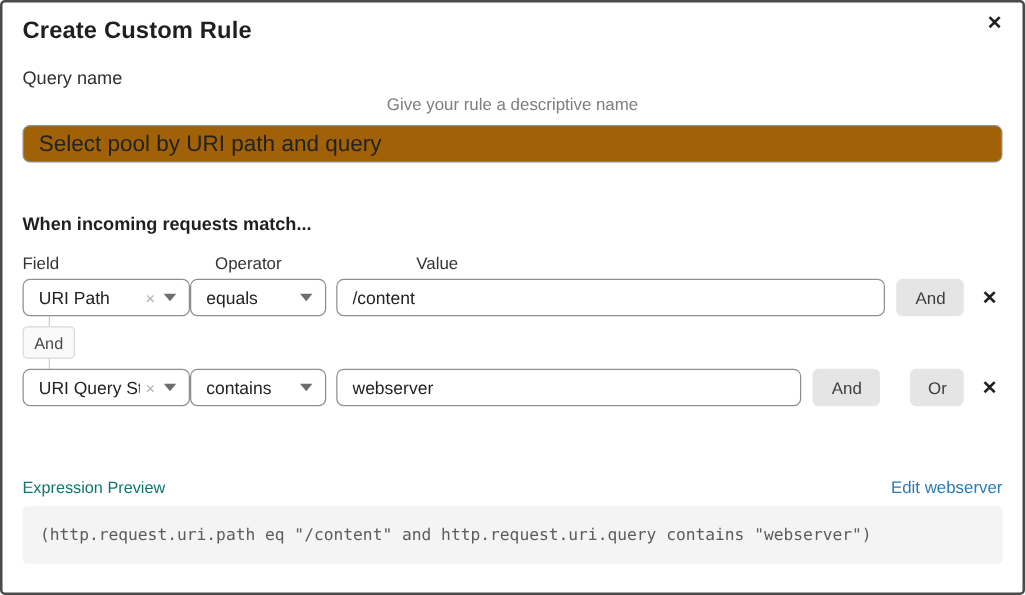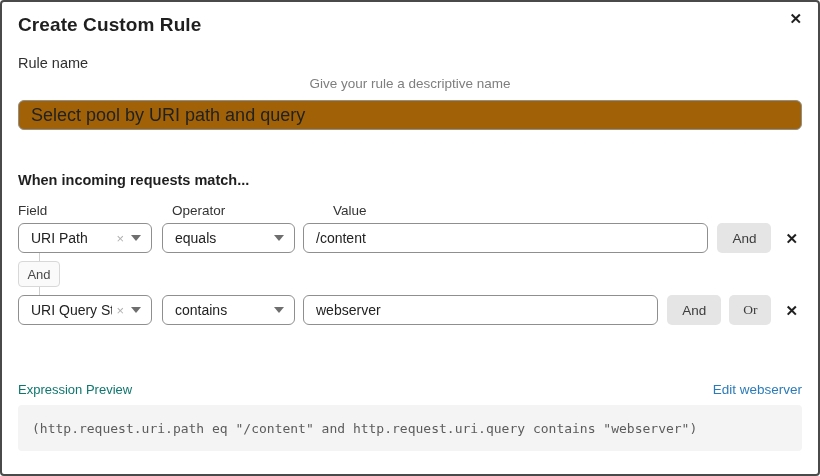--- a/index.html
+++ b/index.html
@@ -67,21 +67,21 @@
     border-radius: 6px;
     background: #fff;
     display: flex;
     align-items: center;
     padding: 0 10px 0 12px;
     font-size: 14px;
     color: #222;
     cursor: pointer;
   }
   .select.field-select { width: 134px; }
-  .select.operator-select { width: 133px; margin-left: 10px; gap: 16px; }
+  .select.operator-select { width: 109px; margin-left: 0; gap: 16px; }
   .select .sel-label { flex: 1; white-space: nowrap; overflow: hidden; }
   .select .clear-x { color: #b0b0b0; font-size: 13px; margin: 0 7px 0 4px; line-height: 1; }
   .caret {
     width: 0; height: 0;
     border-left: 5px solid transparent;
     border-right: 5px solid transparent;
     border-top: 6px solid #6e6e6e;
     flex: none;
   }
 
@@ -151,21 +151,21 @@
   }
 </style>
 </head>
 <body>
 
 <div class="dialog">
 
   <div class="dialog-title">Create Custom Rule</div>
   <div class="close-btn">✕</div>
 
-  <div class="rule-name-label">Rule name</div>
+  <div class="rule-name-label">Query name</div>
   <div class="rule-name-helper">Give your rule a descriptive name</div>
   <input class="text-input" type="text" value="Select pool by URI path and query" style="">
 
   <div class="match-heading">When incoming requests match...</div>
 
   <div class="col-labels">
     <div class="c1">Field</div>
     <div class="c2">Operator</div>
     <div class="c3">Value</div>
   </div>
@@ -196,21 +196,21 @@
       <span class="sel-label">URI Query St...</span>
       <span class="clear-x">×</span>
       <span class="caret"></span>
     </div>
     <div class="select operator-select">
       <span class="sel-label">contains</span>
       <span class="caret"></span>
     </div>
     <input class="value-input" type="text" value="webserver" style="">
     <button class="logic-btn">And</button>
-    <button class="logic-btn" style="margin-left:8px;padding:0 14px;font-family:Liberation Serif, serif;">Or</button>
+    <button class="logic-btn" style="margin-left:24px;padding:0 14px;">Or</button>
     <div class="remove-x">✕</div>
   </div>
 
   <div class="expr-header">
     <div class="expr-label">Expression Preview</div>
     <a class="expr-edit-link">Edit webserver</a>
   </div>
   <div class="expr-code">(http.request.uri.path eq "/content" and http.request.uri.query contains "webserver")</div>
 
 </div>

